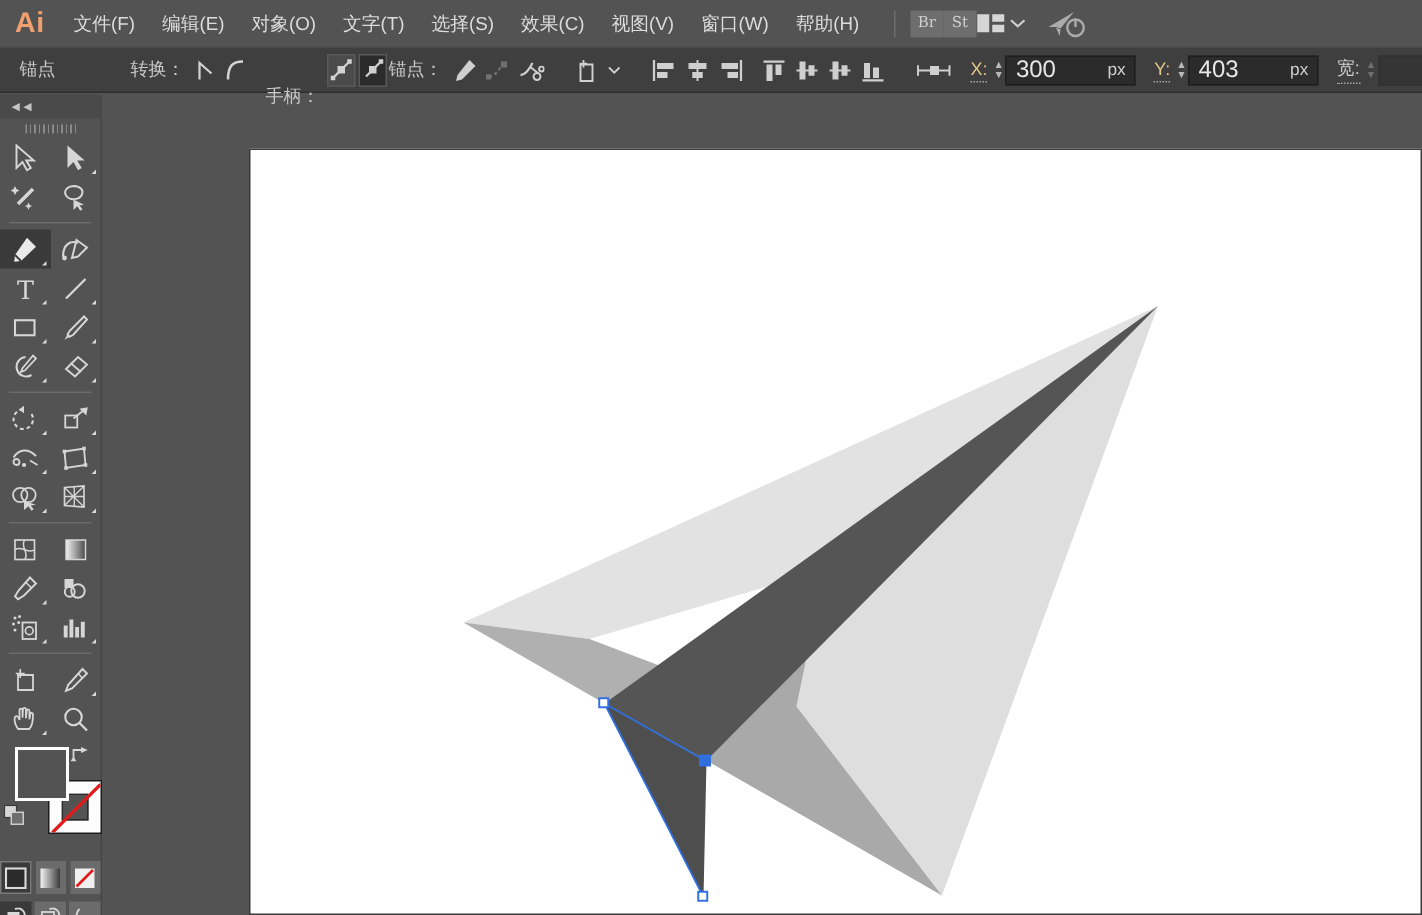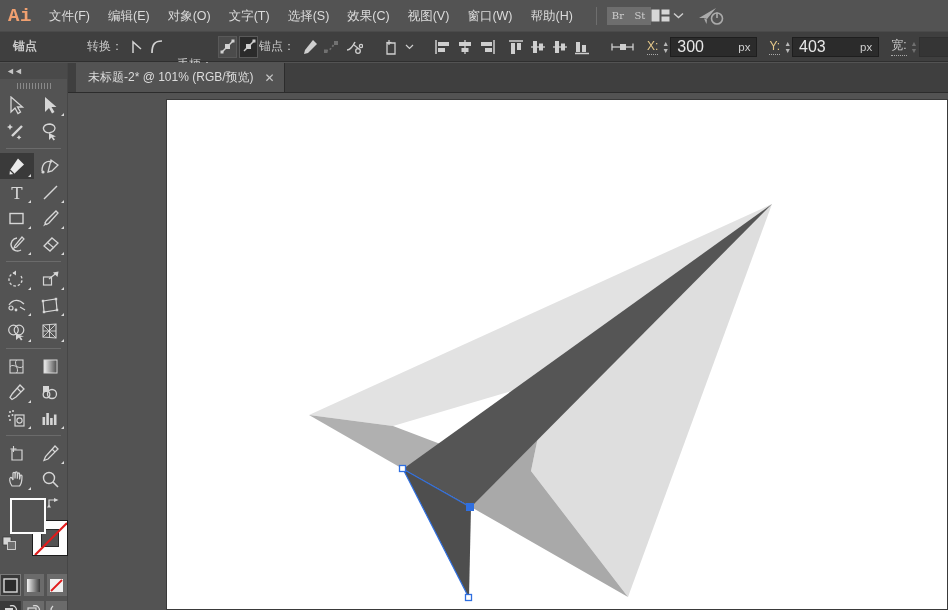--- a/index.html
+++ b/index.html
@@ -14,21 +14,21 @@
 
   
   .menubar{
     position:absolute;left:0;top:0;width:948px;height:32px;
     background:#535353;display:flex;align-items:center;
     border-bottom:1px solid #4a4a4a;box-sizing:border-box;
   }
   .ai-logo{
     width:40px;height:32px;display:flex;align-items:center;justify-content:center;
     color:#f0a070;font-weight:bold;font-size:19px;letter-spacing:.5px;
-    font-family:Liberation Mono, monospace;
+    font-family:Liberation Sans, sans-serif;
   }
   .menu-item{
     padding:0 9px;height:32px;line-height:32px;color:#dcdcdc;font-size:12.5px;
     white-space:nowrap;cursor:default;
   }
   .menu-sep{width:1px;height:18px;background:#6e6e6e;margin:0 10px 0 14px;}
   .mini-btn{
     width:22px;height:18px;background:#6e6e6e;color:#cfcfcf;font-size:10px;
     display:flex;align-items:center;justify-content:center;margin-right:0;
     font-family:"DejaVu Serif","Liberation Serif",serif;
@@ -198,21 +198,21 @@
         <path d="M1 12 L18 2 L9 13 L6 12 Z" fill="#c9c9c9"></path>
         <path d="M6 12.5 L9 13.5 L8.5 18 Z" fill="#c9c9c9"></path>
         <circle cx="19" cy="12.5" r="5.5" fill="none" stroke="#c9c9c9" stroke-width="1.6"></circle>
         <line x1="19" y1="6.5" x2="19" y2="12" stroke="#c9c9c9" stroke-width="1.6"></line>
       </svg>
     </div>
   </div>
 
   <div class="optionsbar">
     <div class="grip"></div>
-    <div class="opt-label" style="margin-right:30px;font-weight:bold;">锚点</div>
+    <div class="opt-label" style="margin-right:30px;">锚点</div>
     <div class="vsep"></div>
 
     <div class="opt-label">转换：</div>
     <div class="icon-btn">
       <svg width="16" height="17" viewBox="0 0 16 17">
         <path d="M4 15 L4 4 L12 11" fill="none" stroke="#d2d2d2" stroke-width="1.5"></path>
       </svg>
     </div>
     <div class="icon-btn">
       <svg width="16" height="17" viewBox="0 0 16 17">
@@ -360,26 +360,20 @@
     <div class="xy-label dotted" style="margin-left:10px;color:#cfcfcf;">宽:</div>
     <div class="stepper" style="opacity:.4;">
       <span class="s">▲</span>
       <span class="s">▼</span>
     </div>
     <div class="num-field" style="opacity:.45;">
       <input readonly="" value="" style="">
     </div>
   </div>
 
-  <div class="tabbar">
-    <div class="doc-tab">
-      <span class="title">未标题-2* @ 101% (RGB/预览)</span>
-      <span class="tab-close">✕</span>
-    </div>
-  </div>
 
   <div class="toolbar">
     <div class="tb-collapse">◄◄</div>
     <div class="tb-grip">
         <i></i>
       </div>
 
     <div class="tb-row">
       <div class="tool">
         <svg width="17" height="19" viewBox="0 0 17 19">

